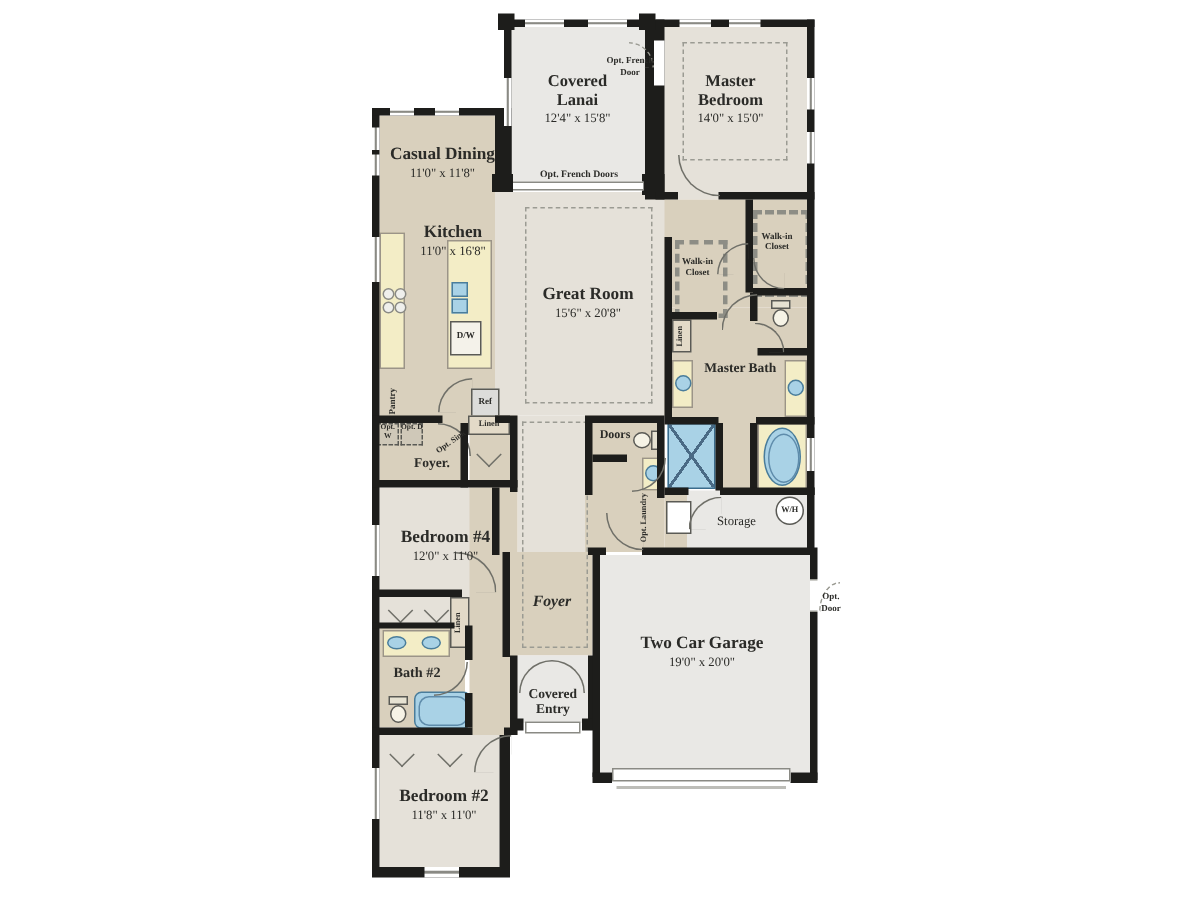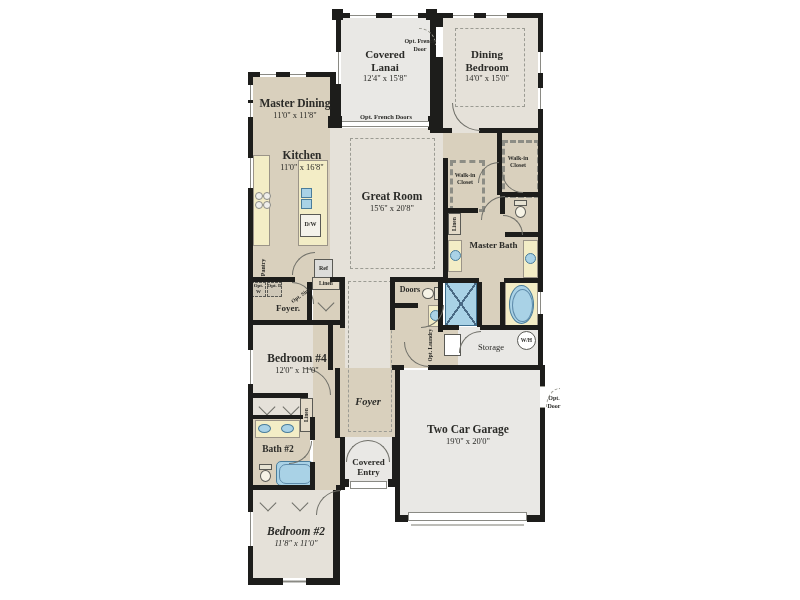--- a/index.html
+++ b/index.html
@@ -246,44 +246,44 @@
   <div class="arc" style="left:316px;top:490px;width:24px;height:24px;border-top-width:1px;border-left-width:1px;border-top-left-radius:100%;"></div>
   <div class="arc" style="left:346px;top:440px;width:21px;height:21px;border-top-width:1px;border-left-width:1px;border-top-left-radius:100%;"></div>
   <div class="arc" style="left:368px;top:440px;width:21px;height:21px;border-top-width:1px;border-right-width:1px;border-top-right-radius:100%;"></div>
 
   <div class="f" style="left:436px;top:27px;width:7px;height:30px;background:#fff;"></div>
   <div class="darc" style="left:419px;top:28px;width:16px;height:16px;border-top-width:1px;border-right-width:1px;border-top-right-radius:100%;"></div>
   <div class="f" style="left:540px;top:386px;width:5px;height:22px;background:#fff;border-top:1px dashed #9b9b93;border-bottom:1px dashed #9b9b93;box-sizing:border-box;"></div>
   <div class="darc" style="left:546px;top:388px;width:13px;height:19px;border-top-width:1px;border-left-width:1px;border-top-left-radius:100%;"></div>
 
   <div class="lbl" style="left:250px;top:97px;width:90px;">
-    <span class="nm">Master Dining</span>
+    <span class="nm">Casual Dining</span>
     <span class="dm">11'0" x 11'8"</span>
   </div>
   <div class="lbl" style="left:262px;top:149px;width:80px;">
     <span class="nm">Kitchen</span>
     <span class="dm">11'0" x 16'8"</span>
   </div>
   <div class="lbl" style="left:352px;top:48px;width:66px;font-size:11.5px;">
     <span class="nm" style="font-size:11px;">Covered Lanai</span>
     <span class="dm">12'4" x 15'8"</span>
   </div>
   <div class="lbl" style="left:452px;top:48px;width:70px;">
-    <span class="nm" style="font-size:11px;">Dining Bedroom</span>
+    <span class="nm" style="font-size:11px;">Master Bedroom</span>
     <span class="dm">14'0" x 15'0"</span>
   </div>
   <div class="lbl" style="left:347px;top:190px;width:90px;">
     <span class="nm">Great Room</span>
     <span class="dm">15'6" x 20'8"</span>
   </div>
   <div class="lbl" style="left:252px;top:352px;width:90px;">
     <span class="nm">Bedroom #4</span>
     <span class="dm">12'0" x 11'0"</span>
   </div>
-  <div class="lbl" style="left:251px;top:525px;width:90px;font-style:italic;">
+  <div class="lbl" style="left:251px;top:525px;width:90px;">
     <span class="nm">Bedroom #2</span>
     <span class="dm">11'8" x 11'0"</span>
   </div>
   <div class="lbl" style="left:413px;top:423px;width:110px;">
     <span class="nm">Two Car Garage</span>
     <span class="dm">19'0" x 20'0"</span>
   </div>
   <div class="lbl" style="left:338px;top:396px;width:60px;font-style:italic;">
     <span class="nm" style="font-size:10.5px;">Foyer</span>
   </div>

